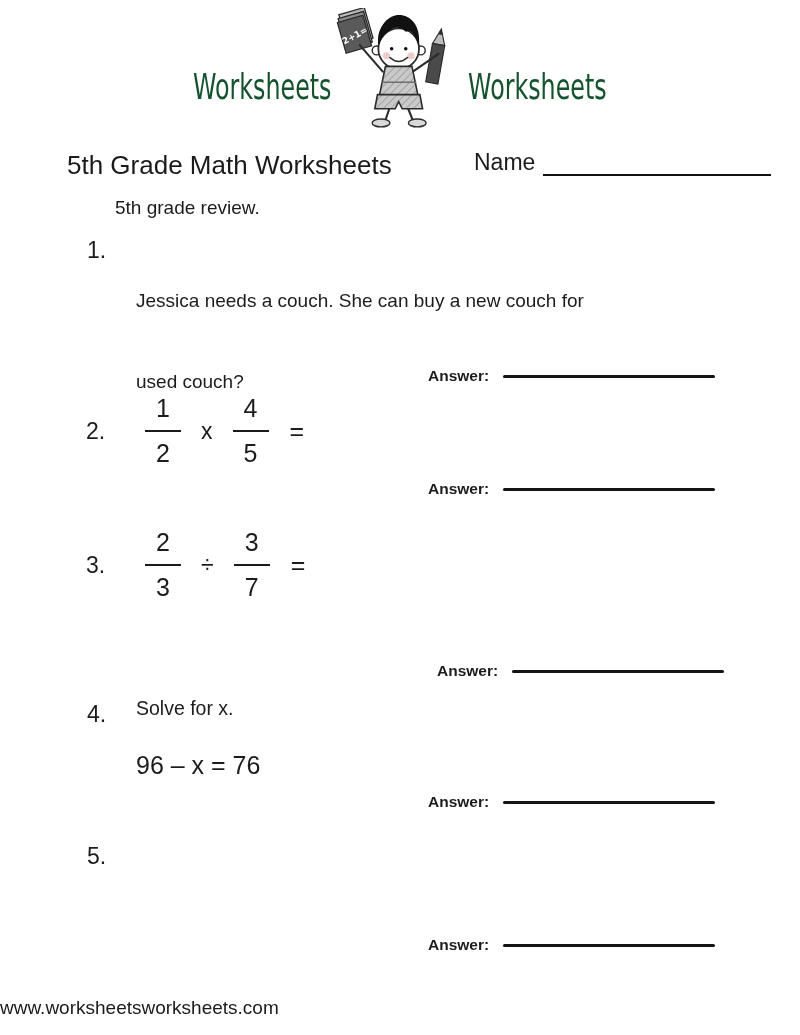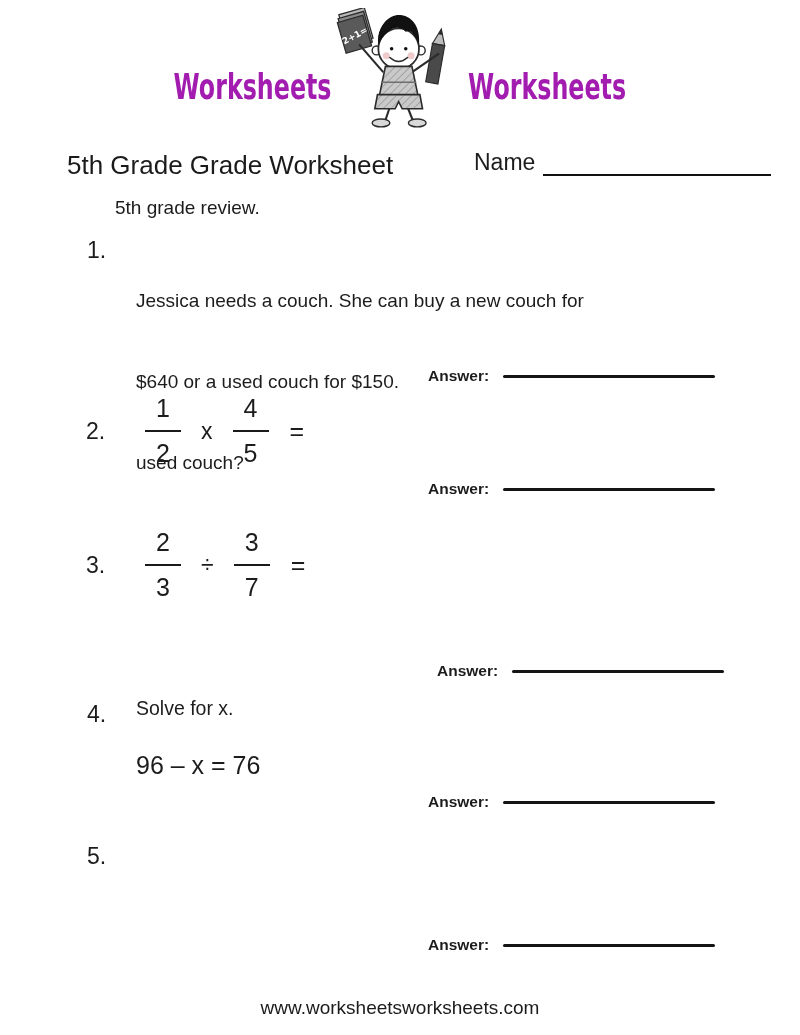--- a/index.html
+++ b/index.html
@@ -18,23 +18,23 @@
     position: absolute;
     top: 8px;
     left: 50%;
     transform: translateX(-50%);
     display: flex;
     align-items: flex-end;
     gap: 2px;
   }
   .logo-word {
     font-family: "DejaVu Sans", sans-serif;
-    font-weight: bold;
+    font-weight: normal;
     font-size: 33px;
-    color: #a21caf;
+    color: #14532d;
     margin-bottom: 24px;
     white-space: nowrap;
   }
   .logo-word span { display: inline-block; transform: scaleX(0.72) scaleY(1.08); }
   .logo-word.left  { text-align: right; }
   .logo-word.left span  { transform-origin: right center; }
   .logo-word.right span { transform-origin: left center; }
   .logo-boy { width: 133px; height: 122px; flex: 0 0 auto; }
 
   
@@ -132,21 +132,20 @@
     background: #141414;
     border-radius: 2px;
     margin-left: 14px;
   }
 
   
   .footer {
     position: absolute;
     left: 0; right: 0;
     top: 997px;
-    text-align: center;
     font-size: 19px;
     color: #1b1b1b;
   }
 </style>
 </head>
 <body>
 
 <div class="page">
 
   <div class="logo">
@@ -195,33 +194,32 @@
 
       <path d="M59,66 L89,66 L96,100 L52,100 Z" fill="url(#hatch)" stroke="#2b2b2b" stroke-width="1.8"></path>
 
       <path d="M50,98 L98,98 L101,114 L78,114 L74,106 L70,114 L47,114 Z" fill="url(#hatch)" stroke="#2b2b2b" stroke-width="1.8"></path>
       <line x1="54" y1="84" x2="94" y2="84" stroke="#6f6f6f" stroke-width="1.6"></line>
     </svg>
 
     <div class="logo-word right"><span>Worksheets</span></div>
   </div>
 
-  <div class="title">5th Grade Grade Worksheet</div>
+  <div class="title">5th Grade Math Worksheets</div>
 
   <div class="name-row">
     <span>Name</span>
     <span class="name-line"></span>
   </div>
 
   <div class="subtitle">5th grade review.</div>
 
   <div class="qnum" style="top:237px">1.</div>
   <div class="q1-text">
     <div>Jessica needs a couch. She can buy a new couch for</div>
-    <div>$640 or a used couch for $150.</div>
     <div>used couch?</div>
   </div>
 
   <div class="answer-row" style="left:428px; top:367px">
     <span class="answer-label">Answer:</span>
     <span class="answer-line"></span>
   </div>
 
   <div class="frac-row" style="top:388px">
     <span class="fnum">2.</span>

